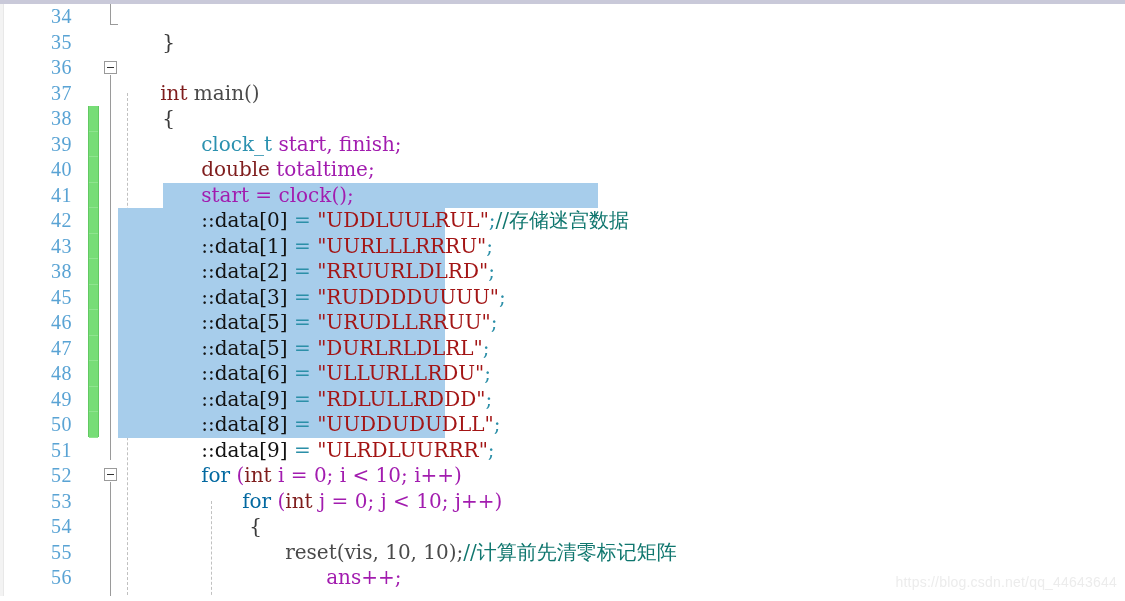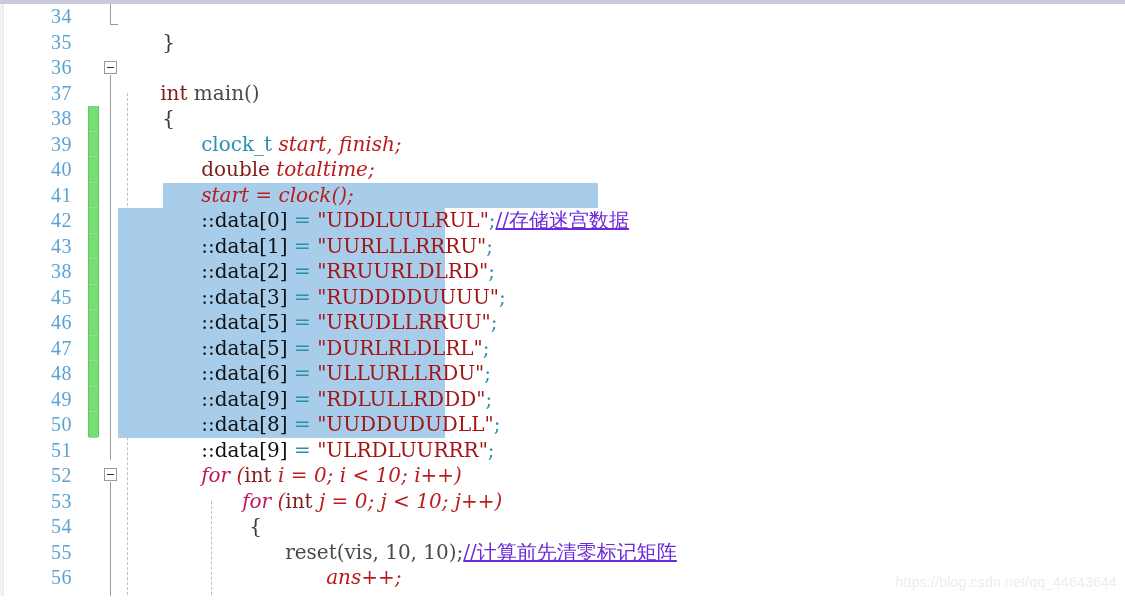--- a/index.html
+++ b/index.html
@@ -137,26 +137,26 @@
   }
 
   .code-text {
     position: relative;
     z-index: 3;
     padding-left: 0;
   }
 
   
   .t-kw        { color: #7f1d1d; }   
-  .t-ctrl      { color: #be185d; font-style: italic; }   
+  .t-ctrl      { color: #0369a1; }   
   .t-type      { color: #2b91af; }   
-  .t-plain     { color: #b91c1c; font-style: italic; }
+  .t-plain     { color: #a21caf; }
   .t-fn        { color: #4a4a4a; }
   .t-str       { color: #a31515; }
-  .t-cmt       { color: #6d28d9; text-decoration: underline; }
+  .t-cmt       { color: #0f766e; }
   .t-op        { color: #2b8fa8; }
   .t-black     { color: #121212; }
   .t-punct     { color: #3a3a3a; }
 
   .watermark {
     position: absolute;
     right: 8px;
     bottom: 11px;
     font-family: "Liberation Sans", sans-serif;
     font-size: 14px;

